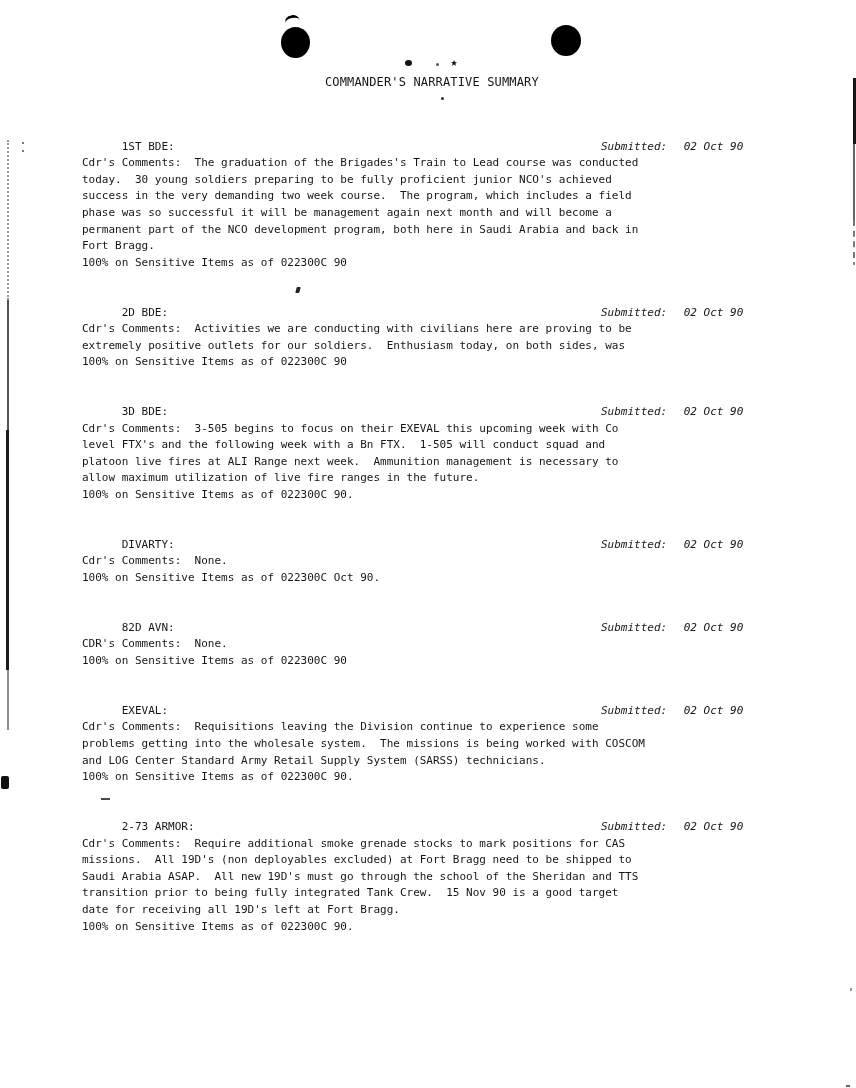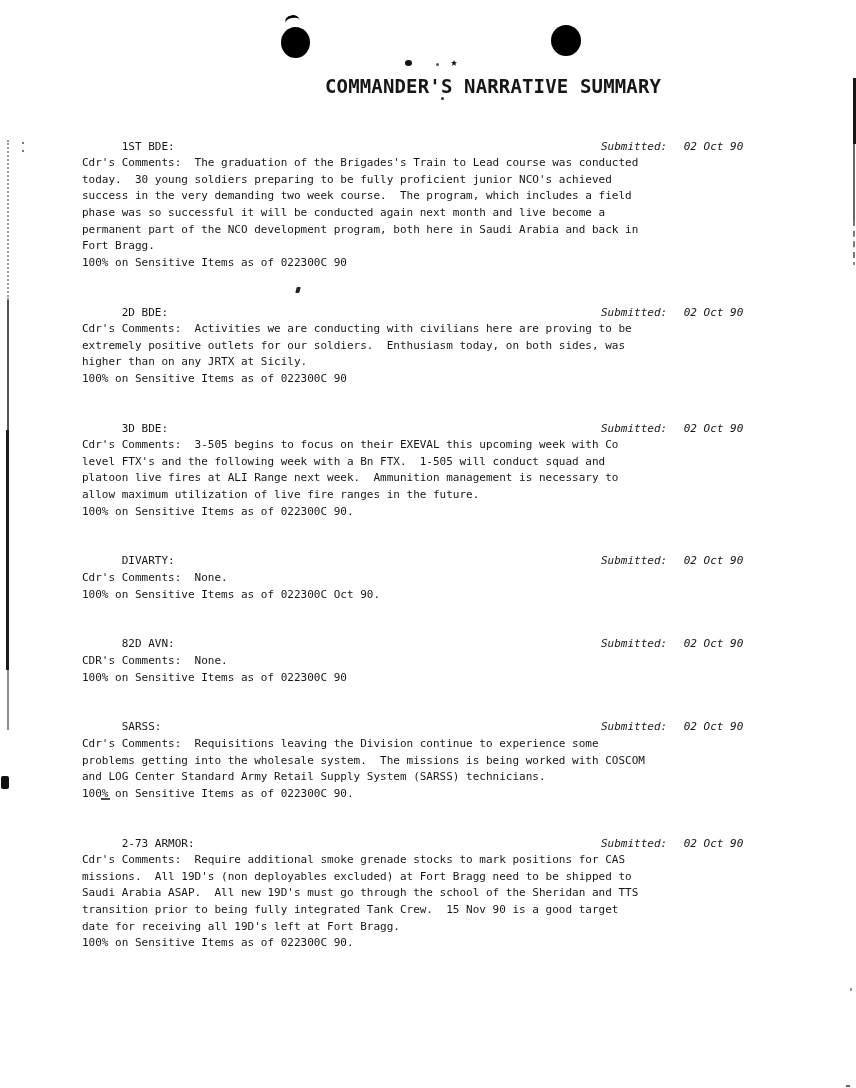--- a/index.html
+++ b/index.html
@@ -4,21 +4,21 @@
 <style>
   html,body{margin:0;padding:0;}
   body{
     width:856px;height:1088px;position:relative;overflow:hidden;
     background:#ffffff;
     font-family:"DejaVu Sans Mono","Liberation Mono",monospace;
     color:#161616;
   }
   .title{
     position:absolute;left:325px;top:75px;
-    font-size:19px;letter-spacing:0.15px;white-space:pre;font-weight:bold;
+    font-size:12px;letter-spacing:0.15px;white-space:pre;font-weight:normal;
   }
   .doc{
     position:absolute;left:82px;top:122px;width:712px;
   }
   .line{
     height:16.6px;line-height:16.6px;font-size:11px;white-space:pre;
   }
   .section-header{position:relative;}
   .submitted{position:absolute;left:466px;top:0;white-space:pre;font-style:italic;}
   .submitted .date{margin-left:16.5px;}
@@ -88,40 +88,39 @@
       <span>1ST BDE:</span>
       <span class="submitted">
         <span>Submitted:</span><span class="date">02 Oct 90</span>
       </span>
     </div>
     <div class="line"></div>
     <div>
           <div class="line">Cdr's Comments:  The graduation of the Brigades's Train to Lead course was conducted</div>
           <div class="line">today.  30 young soldiers preparing to be fully proficient junior NCO's achieved</div>
           <div class="line">success in the very demanding two week course.  The program, which includes a field</div>
-          <div class="line">phase was so successful it will be conducted again next month and live become a</div>
+          <div class="line">phase was so successful it will be management again next month and will become a</div>
           <div class="line">permanent part of the NCO development program, both here in Saudi Arabia and back in</div>
           <div class="line">Fort Bragg.</div>
           <div class="line">100% on Sensitive Items as of 022300C 90</div>
         </div>
     <div class="line"></div>
   </div>
 
   <div>
     <div class="line section-header">
       <span>2D BDE:</span>
       <span class="submitted">
         <span>Submitted:</span><span class="date">02 Oct 90</span>
       </span>
     </div>
     <div class="line"></div>
     <div>
           <div class="line">Cdr's Comments:  Activities we are conducting with civilians here are proving to be</div>
           <div class="line">extremely positive outlets for our soldiers.  Enthusiasm today, on both sides, was</div>
-          <div class="line">higher than on any JRTX at Sicily.</div>
           <div class="line">100% on Sensitive Items as of 022300C 90</div>
         </div>
     <div class="line"></div>
   </div>
 
   <div>
     <div class="line section-header">
       <span>3D BDE:</span>
       <span class="submitted">
         <span>Submitted:</span><span class="date">02 Oct 90</span>
@@ -163,21 +162,21 @@
     <div class="line"></div>
     <div>
           <div class="line">CDR's Comments:  None.</div>
           <div class="line">100% on Sensitive Items as of 022300C 90</div>
         </div>
     <div class="line"></div>
   </div>
 
   <div>
     <div class="line section-header">
-      <span>SARSS:</span>
+      <span>EXEVAL:</span>
       <span class="submitted">
         <span>Submitted:</span><span class="date">02 Oct 90</span>
       </span>
     </div>
     <div class="line"></div>
     <div>
           <div class="line">Cdr's Comments:  Requisitions leaving the Division continue to experience some</div>
           <div class="line">problems getting into the wholesale system.  The missions is being worked with COSCOM</div>
           <div class="line">and LOG Center Standard Army Retail Supply System (SARSS) technicians.</div>
           <div class="line">100% on Sensitive Items as of 022300C 90.</div>

